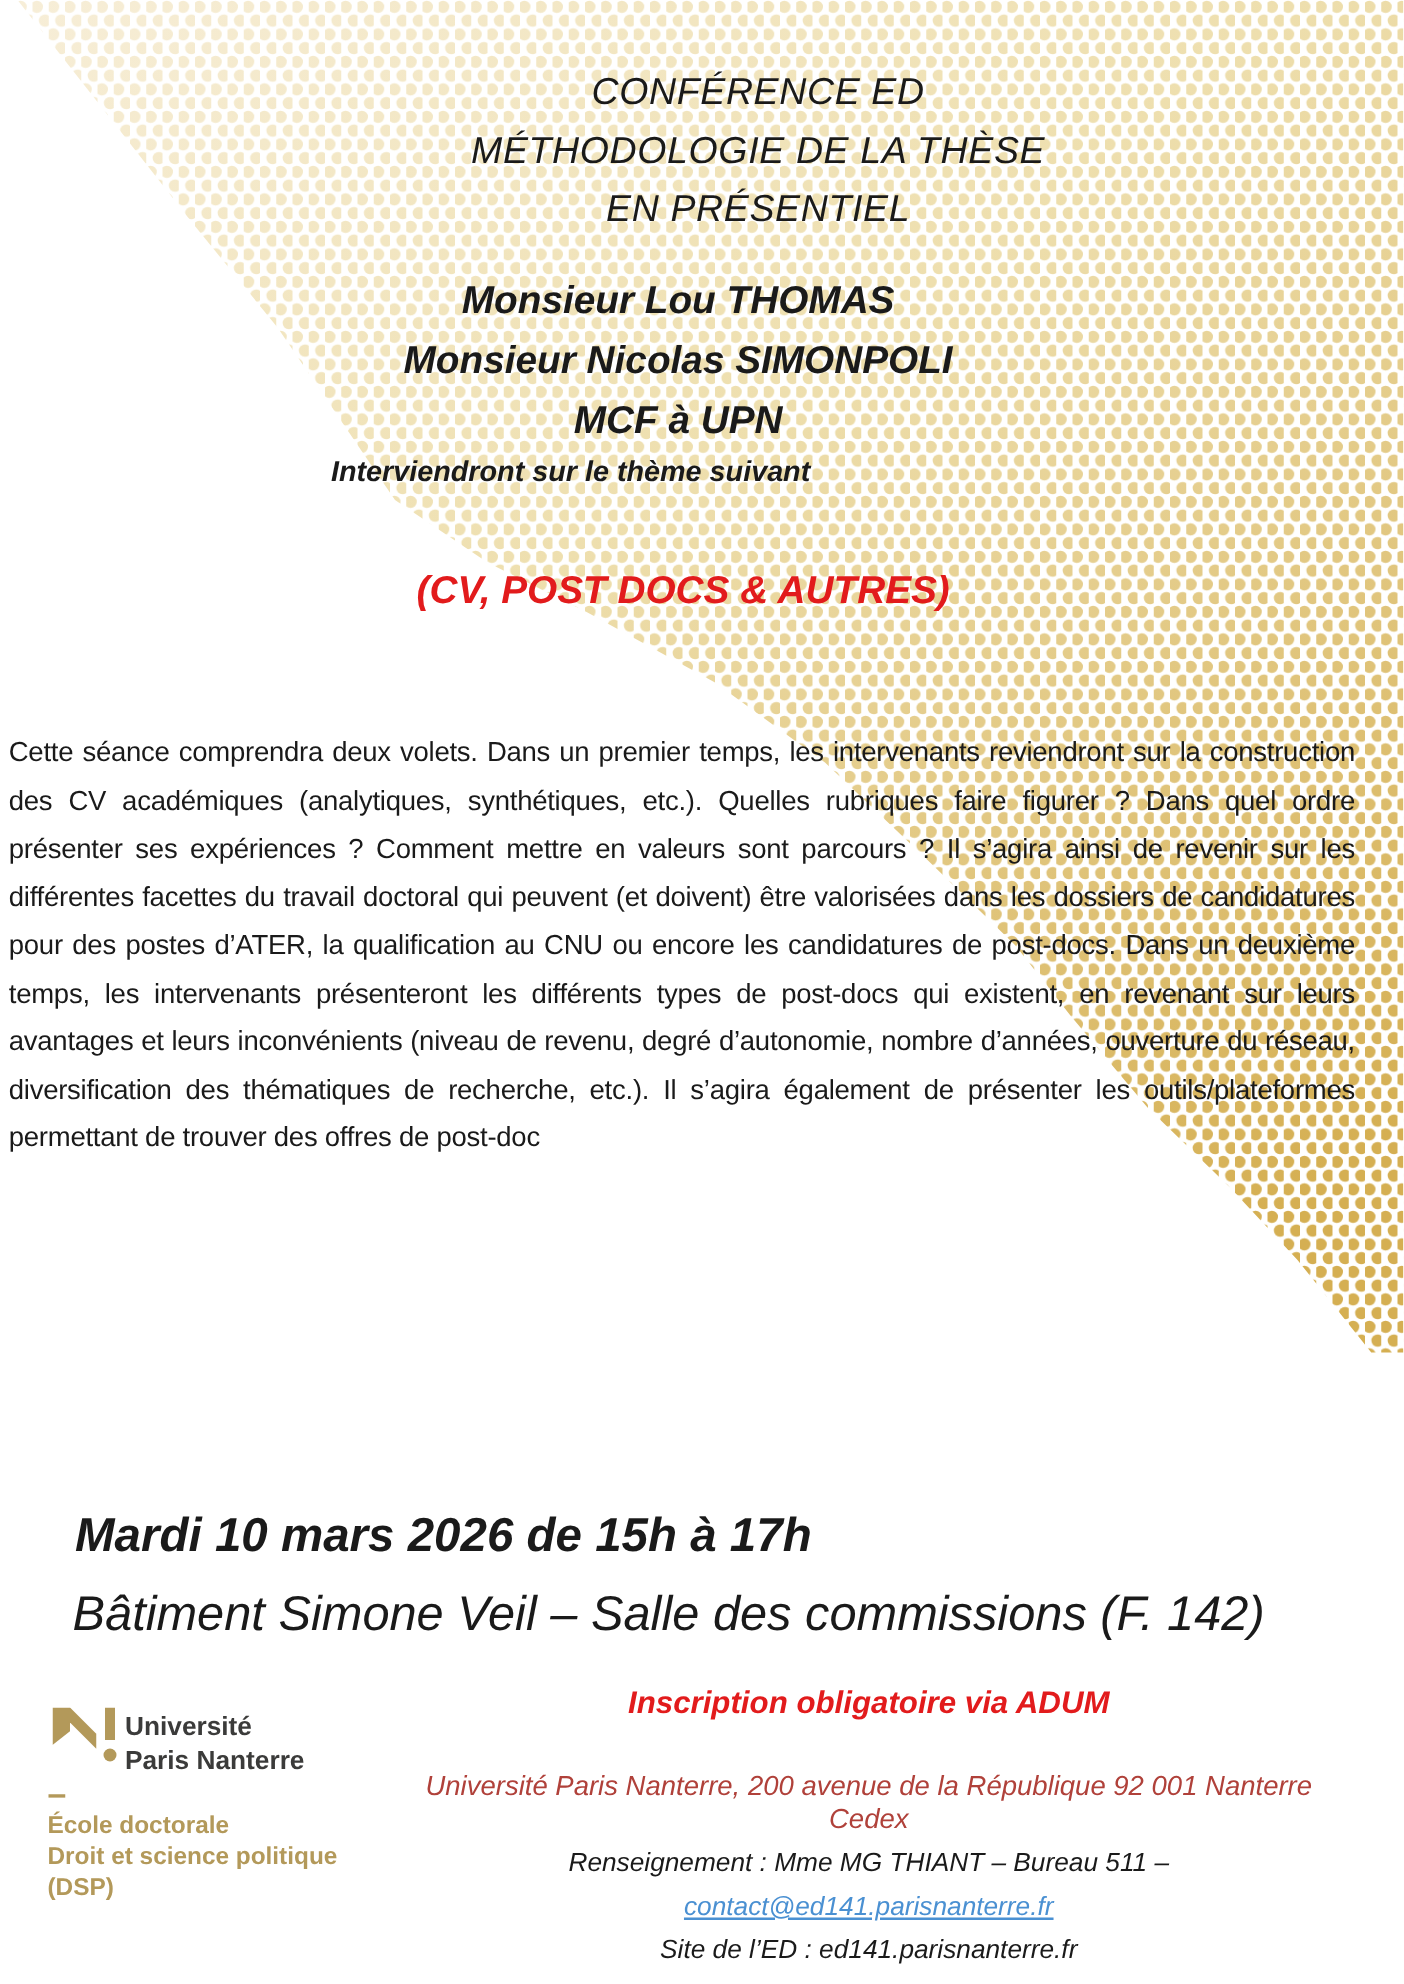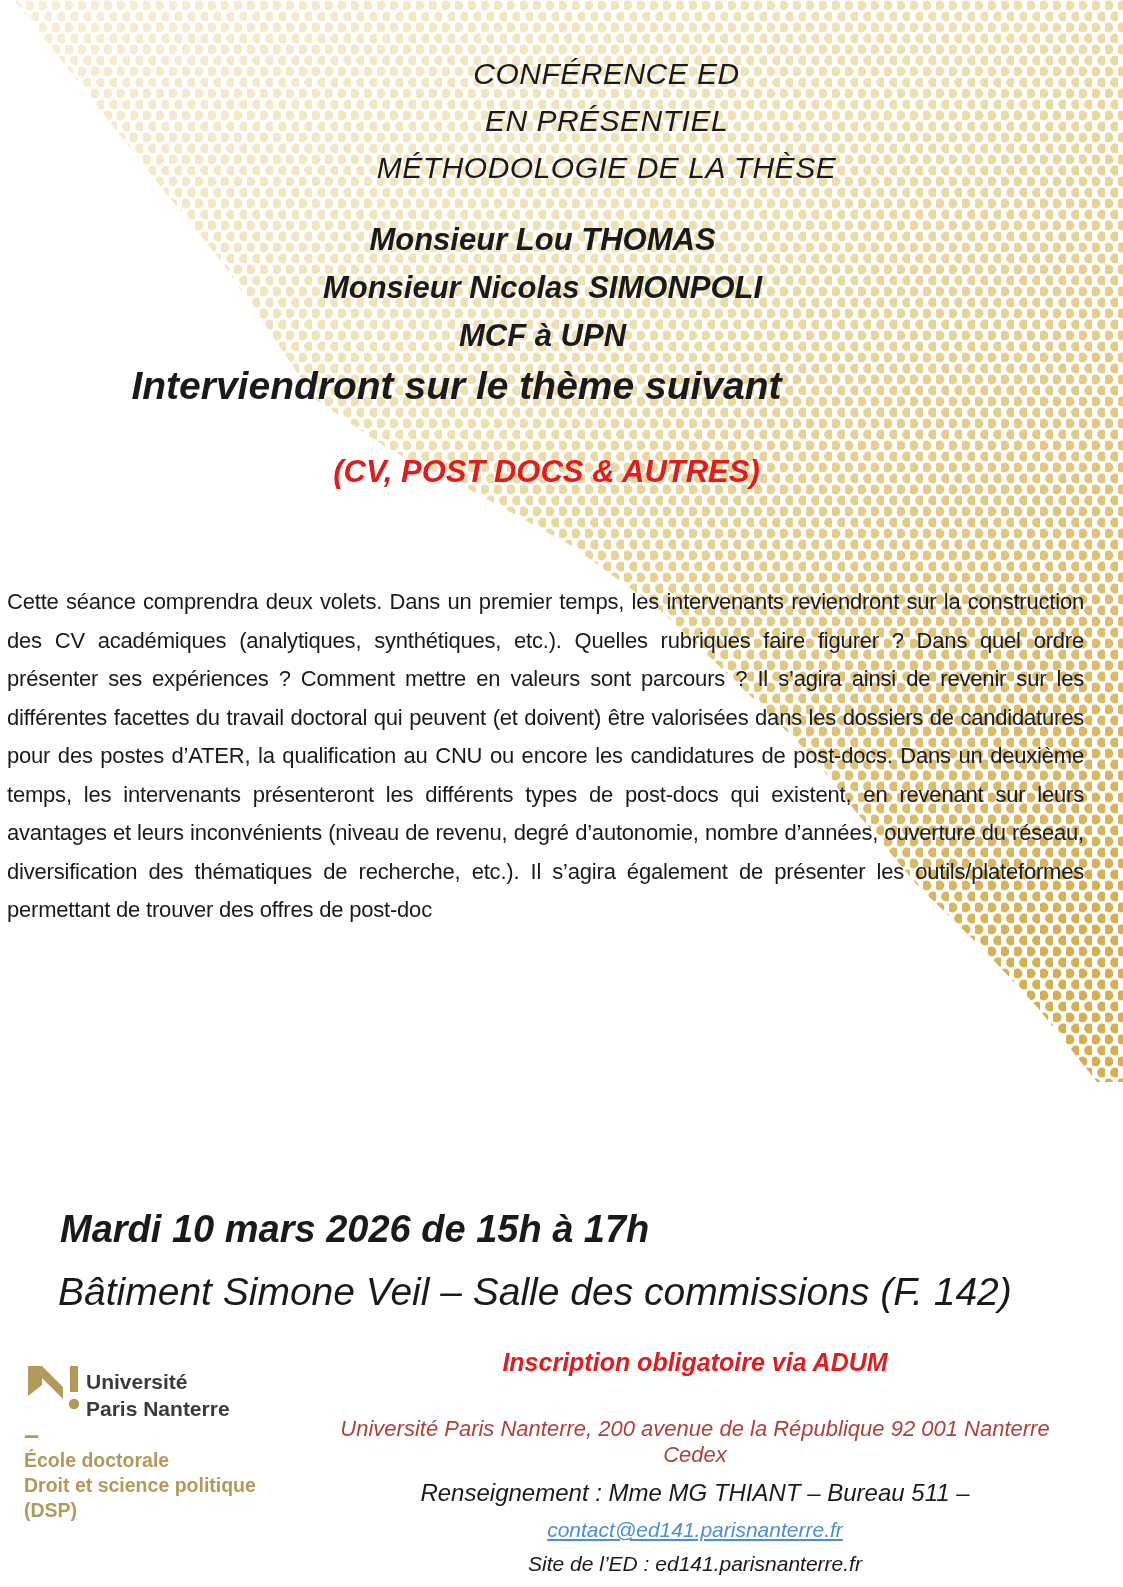--- a/index.html
+++ b/index.html
@@ -33,21 +33,21 @@
     letter-spacing:.5px;
   }
   .names-block{
     top:216px;left:0;width:1123px;
     text-align:center;padding-right:38px;
     font-style:italic;font-weight:bold;font-size:31px;line-height:48px;
   }
   .intro-line{
     top:364px;left:0;width:953px;
     text-align:center;padding-right:40px;
-    font-style:italic;font-weight:bold;font-size:39px;
+    font-style:italic;font-weight:bold;font-size:23px;
   }
   .theme-block{
     top:448px;left:0;width:1123px;
     text-align:center;padding-right:30px;
     font-style:italic;font-weight:bold;font-size:31px;line-height:48px;
     color:var(--accent-red);
   }
   .description{
     top:583px;left:7px;width:1077px;
     font-size:22px;line-height:38.5px;
@@ -55,21 +55,21 @@
   }
   .event-datetime{
     top:1208px;left:60px;width:1000px;
     font-style:italic;font-weight:bold;font-size:38px;
   }
   .event-location{
     top:1270px;left:58px;width:1000px;
     font-style:italic;font-size:39px;
   }
 
-  .logo-block{top:1362px;left:24px;width:280px;height:200px;text-decoration:underline;}
+  .logo-block{top:1362px;left:38px;width:280px;height:200px;text-decoration:underline;}
   .logo-mark{position:absolute;left:4px;top:4px;}
   .logo-uni{
     position:absolute;left:62px;top:6px;
     color:var(--logo-dark);font-weight:bold;font-size:21px;line-height:27px;
   }
   .logo-dash{
     position:absolute;left:0px;top:58px;
     color:var(--logo-gold);font-weight:bold;font-size:27px;
   }
   .logo-school{
@@ -81,21 +81,21 @@
     top:1348px;left:310px;width:770px;
     text-align:center;font-style:italic;
   }
   .footer-registration{
     color:var(--accent-red);font-weight:bold;font-size:25px;
     margin-bottom:39px;
   }
   .footer-address{
     color:var(--address-red);font-size:22px;margin-bottom:11px;
   }
-  .footer-contact{font-size:24px;margin-bottom:11px;}
+  .footer-contact{font-size:21px;margin-bottom:11px;}
   .footer-email{display:block;font-size:21px;margin-bottom:10px;}
   .footer-email a{color:var(--link-blue);text-decoration:underline;font-style:italic;}
   .footer-website{font-size:21px;}
 </style>
 </head>
 <body>
 
 <div class="page">
 
   <svg class="halftone" width="1123" height="1587" viewBox="0 0 1123 1587" aria-hidden="true">
@@ -111,22 +111,22 @@
       </pattern>
       <mask id="dotmask" maskUnits="userSpaceOnUse" x="0" y="0" width="1123" height="1100">
         <rect x="0" y="0" width="1123" height="1100" fill="url(#dotpat)"></rect>
       </mask>
     </defs>
     <path d="M14,0 L1123,0 L1123,1082 L1097,1082 L1038,1008 L984,950 L918,886 L856,812 L812,756 L742,688 L660,610 L572,546 L470,490 L390,450 L316,400 L222,262 L152,176 Z" fill="url(#goldgrad)" mask="url(#dotmask)"></path>
   </svg>
 
   <div class="layer title-block">
     <div>CONFÉRENCE ED</div>
+    <div>MÉTHODOLOGIE DE LA THÈSE</div>
     <div>EN PRÉSENTIEL</div>
-    <div>MÉTHODOLOGIE DE LA THÈSE</div>
   </div>
 
   <div class="layer names-block">
     <div>Monsieur Lou THOMAS</div>
     <div>Monsieur Nicolas SIMONPOLI</div>
     <div>MCF à UPN</div>
   </div>
 
   <div class="layer intro-line">Interviendront sur le thème suivant</div>
 

